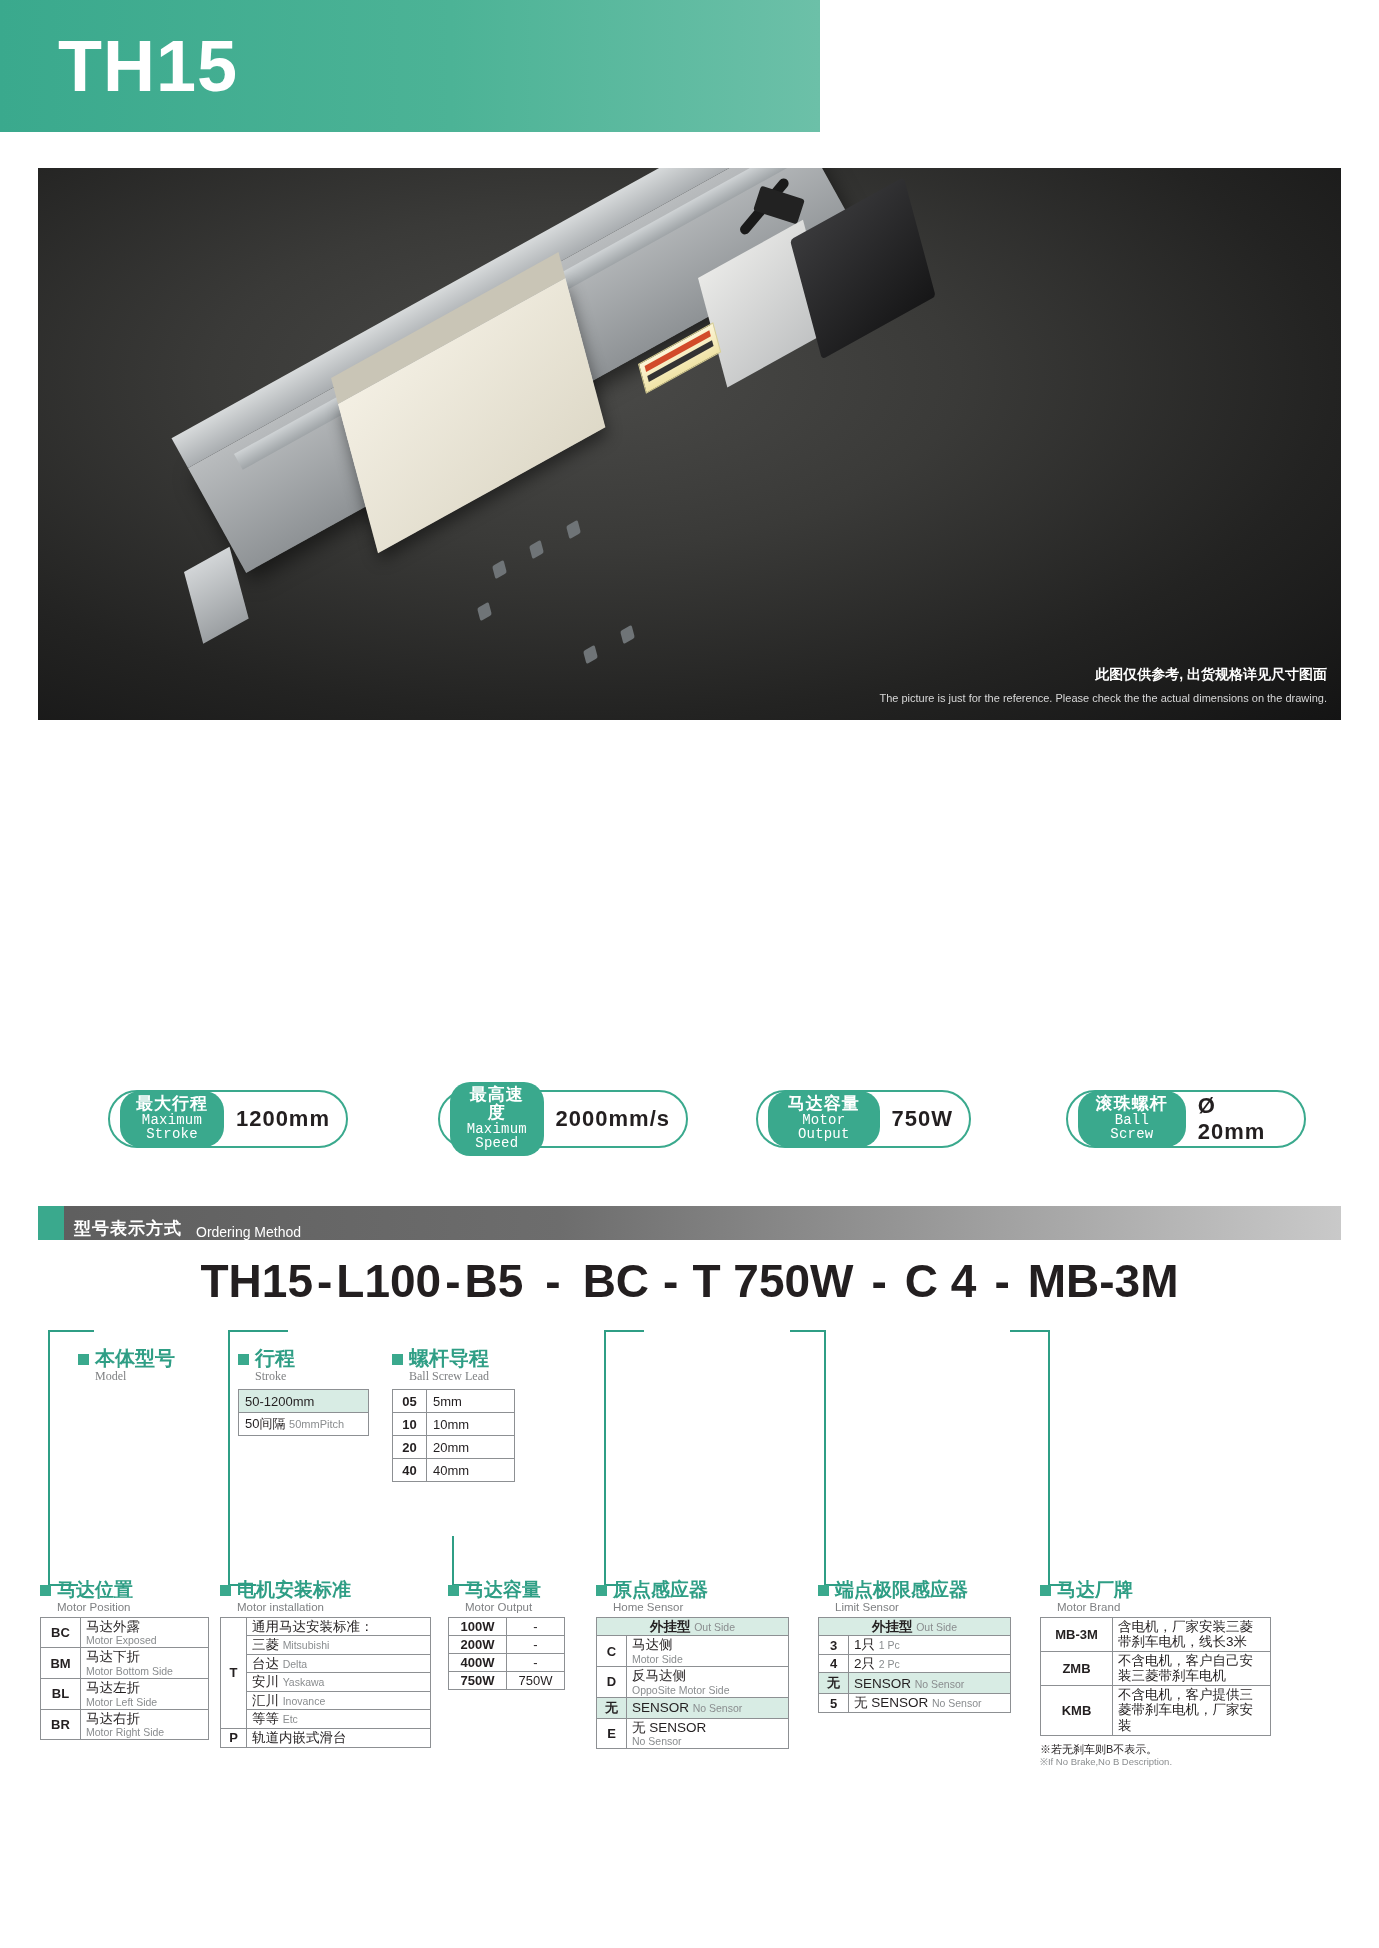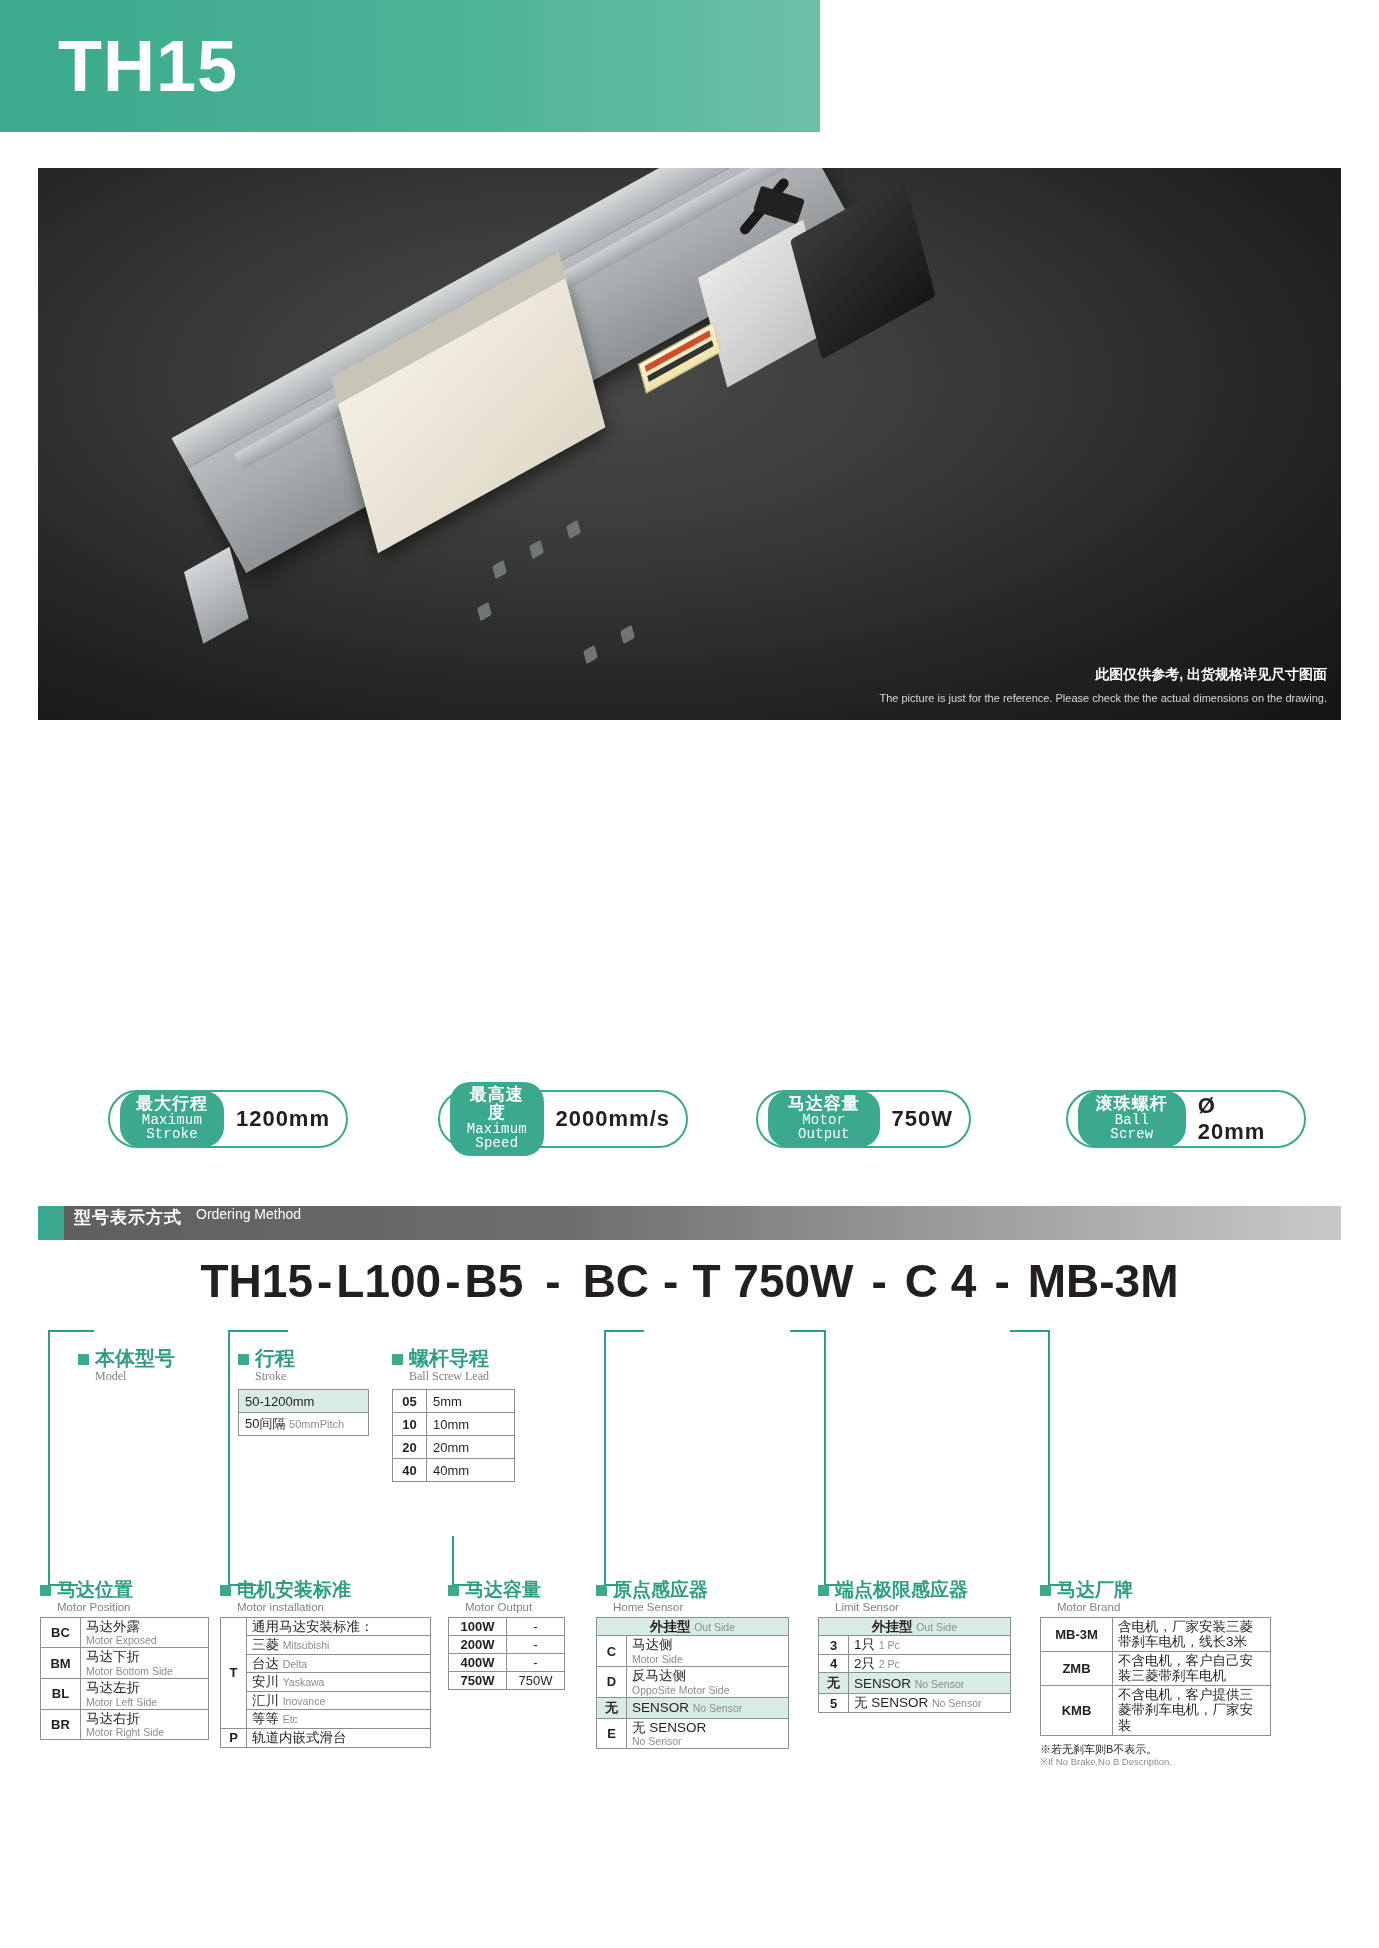--- a/index.html
+++ b/index.html
@@ -128,21 +128,21 @@
   .pill .val { font-size:22px; font-weight:bold; color:#231f20; letter-spacing:1px; padding-right:16px;}
   #pill0 { left:70px;  width:240px; }
   #pill1 { left:400px; width:250px; }
   #pill2 { left:718px; width:215px; }
   #pill3 { left:1028px; width:240px; }
 
   
   .secbar {
     position:absolute; left:38px; top:1206px; width:1303px; height:34px;
     background: linear-gradient(90deg,#5e5e5e 0%, #6d6d6d 40%, #c9c9c9 100%);
-    display:flex; align-items:flex-start;
+    display:flex; align-items:flex-end;
   }
   .secbar .sq { width:12px; height:12px; background:#3aa98d; margin:0 10px 0 14px; }
   .secbar .cn { color:#fff; font-size:17px; font-weight:bold; letter-spacing:1px;}
   .secbar .en { color:#fff; font-size:14px; margin-left:14px; }
   .secbar-accent { position:absolute; left:38px; top:1206px; width:26px; height:34px; background:#3aa98d; }
 
   
   .ordercode {
     position:absolute; left:0; top:1254px; width:1379px; height:62px;
     text-align:center;

